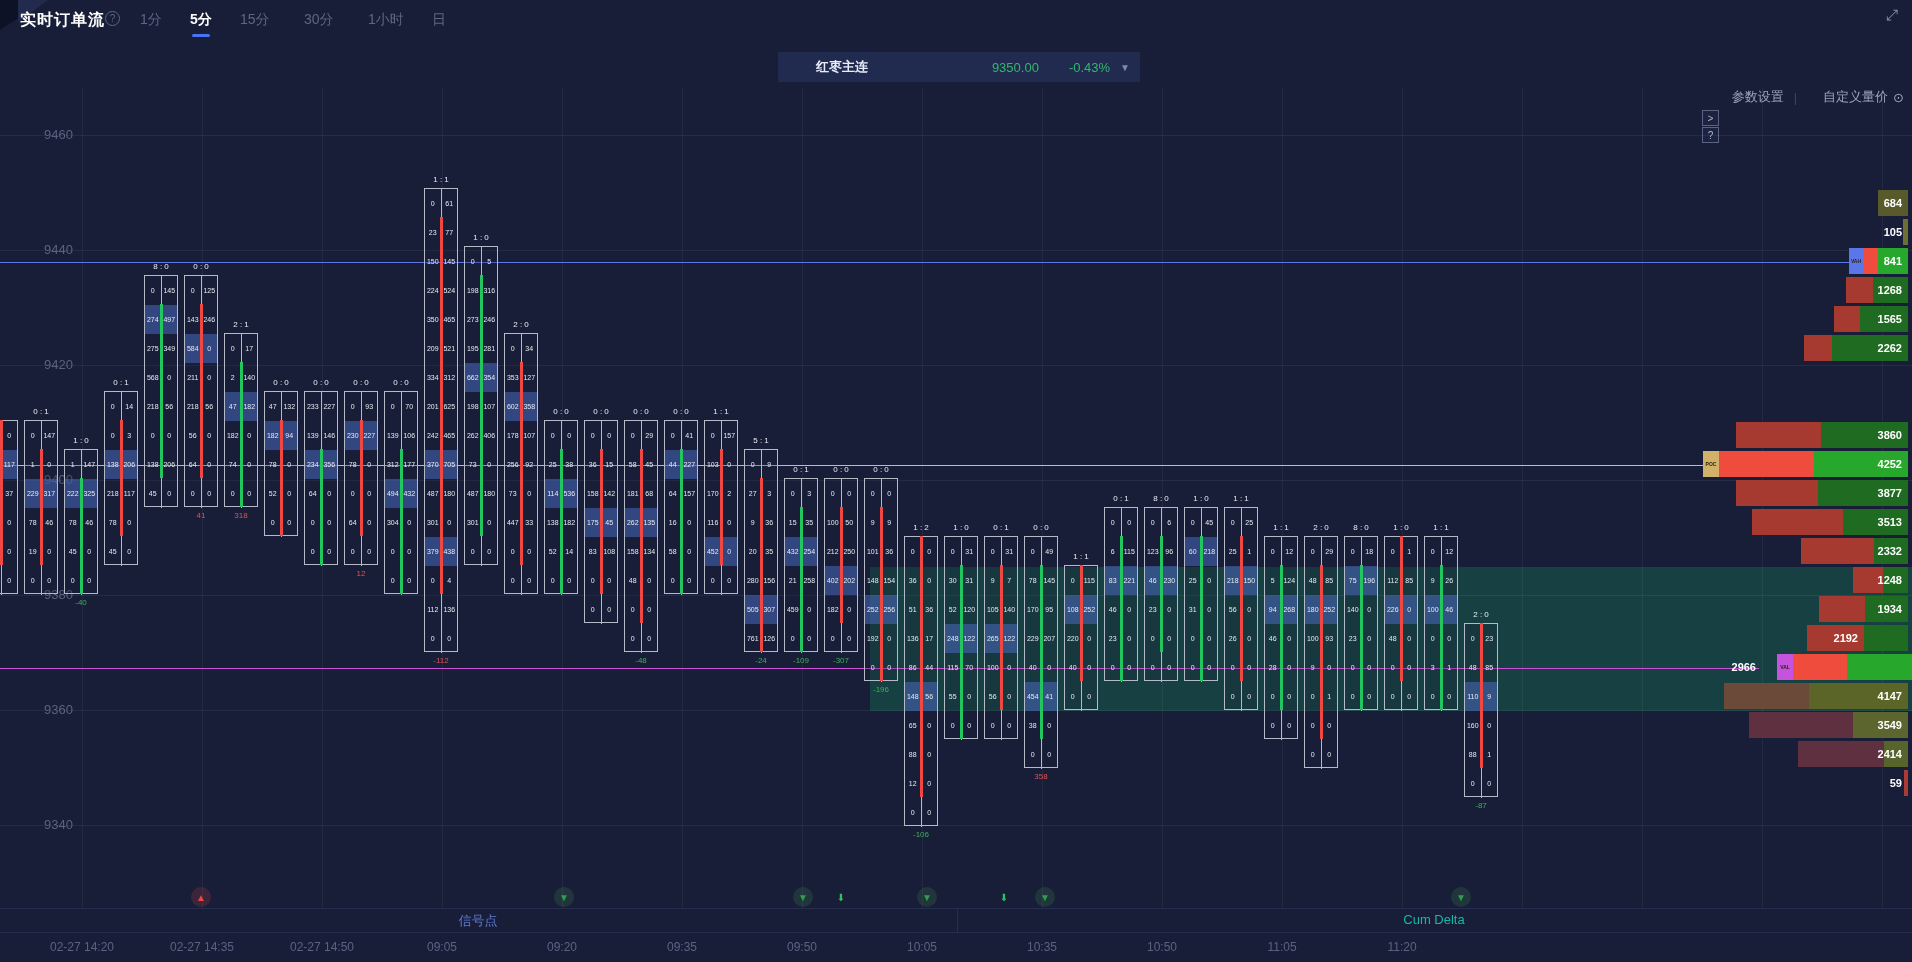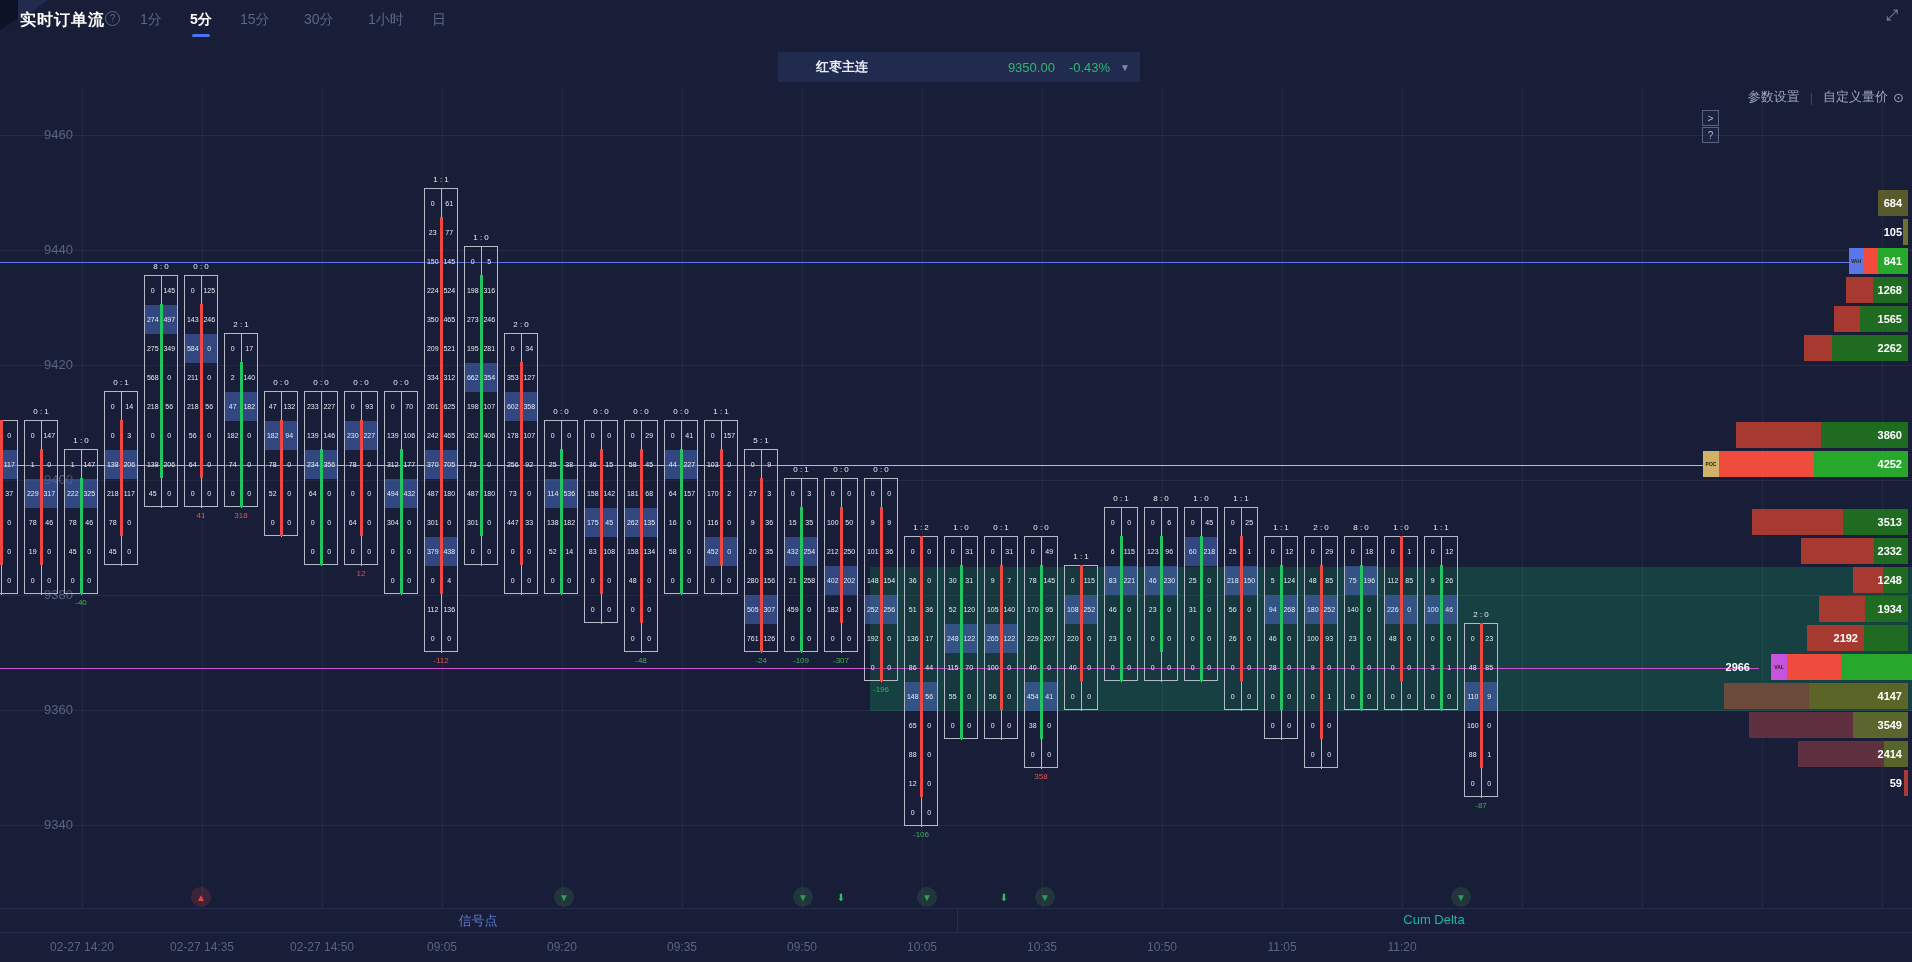--- a/index.html
+++ b/index.html
@@ -12,25 +12,25 @@
   #title{left:20px;top:10px;color:#ffffff;font-size:16px;font-weight:bold;letter-spacing:1px;}
   #help{left:105px;top:11px;width:15px;height:15px;border:1px solid #5c6684;border-radius:50%;color:#5c6684;font-size:10px;text-align:center;line-height:14px;}
   .tab{top:11px;color:#5c6684;font-size:14px;cursor:pointer;}
   .tab.active{color:#ffffff;font-weight:bold;}
   .tab.active::after{content:"";position:absolute;left:2px;right:2px;bottom:-8px;height:3px;background:#4a72f5;border-radius:2px;}
   #expand{right:14px;top:6px;color:#8a93ad;font-size:15px;cursor:pointer;}
   
   #instbar{left:778px;top:52px;width:362px;height:30px;background:#212b50;display:flex;align-items:center;cursor:pointer;}
   #instname{color:#e8ecf6;font-size:13px;font-weight:bold;margin-left:38px;}
   #instprice{color:#31b76c;font-size:13px;margin-left:auto;}
-  #instchg{color:#31b76c;font-size:13px;margin-left:14px;}
+  #instchg{color:#31b76c;font-size:13px;margin-left:30px;}
   #instchev{color:#7c89b0;font-size:10px;margin-left:10px;margin-right:10px;}
   
   #toolbar{right:8px;top:88px;display:flex;align-items:center;color:#9aa3bd;font-size:13px;}
-  #toolbar .tbtn{cursor:pointer;}
+  #toolbar .tbtn{cursor:pointer;margin-left:16px;}
   #toolbar .sep{color:#3a4266;margin:0 10px;}
   #eyeicon{margin-left:5px;font-size:13px;color:#9aa3bd;}
   
   .sidebtn{width:17px;height:16px;border:1px solid #5a6384;color:#aeb5c8;font-size:10px;text-align:center;line-height:15px;background:#1c2340;cursor:pointer;}
   
   .pricelabel{color:#59627f;font-size:13px;}
   .timelabel{color:#5a6384;font-size:12px;transform:translateX(-50%);}
   .gridh{height:1px;background:rgba(255,255,255,0.06);}
   .gridv{width:1px;background:rgba(255,255,255,0.05);}
   
@@ -1379,20 +1379,25 @@
         <div class="vpseg" style="position:absolute;left:1821px;width:87px;background:#1e6b21;"></div>
         <div class="vpseg" style="position:absolute;left:1736px;width:85px;background:#a63a31;"></div>
         <div class="vptext">3860</div>
       </div>
       <div class="vprow" style="position:absolute;left:0;top:363px;width:1912px;">
         <div class="vpseg" style="position:absolute;left:1814px;width:94px;background:#27a82c;"></div>
         <div class="vpseg" style="position:absolute;left:1719px;width:95px;background:#ef4c3e;"></div>
         <div class="vpmark" style="position:absolute;left:1703px;width:16px;background:#d2b269;">POC</div>
         <div class="vptext">4252</div>
       </div>
+      <div class="vprow" style="position:absolute;left:0;top:392px;width:1912px;">
+        <div class="vpseg" style="position:absolute;left:1818px;width:90px;background:#1e6b21;"></div>
+        <div class="vpseg" style="position:absolute;left:1736px;width:82px;background:#a63a31;"></div>
+        <div class="vptext">3877</div>
+      </div>
       <div class="vprow" style="position:absolute;left:0;top:421px;width:1912px;">
         <div class="vpseg" style="position:absolute;left:1843px;width:65px;background:#1e6b21;"></div>
         <div class="vpseg" style="position:absolute;left:1752px;width:91px;background:#a63a31;"></div>
         <div class="vptext">3513</div>
       </div>
       <div class="vprow" style="position:absolute;left:0;top:450px;width:1912px;">
         <div class="vpseg" style="position:absolute;left:1874px;width:34px;background:#1e6b21;"></div>
         <div class="vpseg" style="position:absolute;left:1801px;width:73px;background:#a63a31;"></div>
         <div class="vptext">2332</div>
       </div>
@@ -1404,21 +1409,21 @@
       <div class="vprow" style="position:absolute;left:0;top:508px;width:1912px;">
         <div class="vpseg" style="position:absolute;left:1865px;width:43px;background:#1e6b21;"></div>
         <div class="vpseg" style="position:absolute;left:1819px;width:46px;background:#a63a31;"></div>
         <div class="vptext">1934</div>
       </div>
       <div class="vprow" style="position:absolute;left:0;top:537px;width:1868px;">
         <div class="vpseg" style="position:absolute;left:1864px;width:44px;background:#1e6b21;"></div>
         <div class="vpseg" style="position:absolute;left:1807px;width:57px;background:#a63a31;"></div>
         <div class="vptext">2192</div>
       </div>
-      <div class="vprow" style="position:absolute;left:12px;top:566px;width:1748px;">
+      <div class="vprow" style="position:absolute;left:18px;top:566px;width:1748px;">
         <div class="vpseg" style="position:absolute;left:1829px;width:79px;background:#27a82c;"></div>
         <div class="vpseg" style="position:absolute;left:1775px;width:54px;background:#ef4c3e;"></div>
         <div class="vpmark" style="position:absolute;left:1759px;width:16px;background:#c553dd;">VAL</div>
         <div class="vptext">2966</div>
       </div>
       <div class="vprow" style="position:absolute;left:0;top:595px;width:1912px;">
         <div class="vpseg" style="position:absolute;left:1809px;width:99px;background:#5a6527;"></div>
         <div class="vpseg" style="position:absolute;left:1724px;width:85px;background:#6b4a3a;"></div>
         <div class="vptext">4147</div>
       </div>

